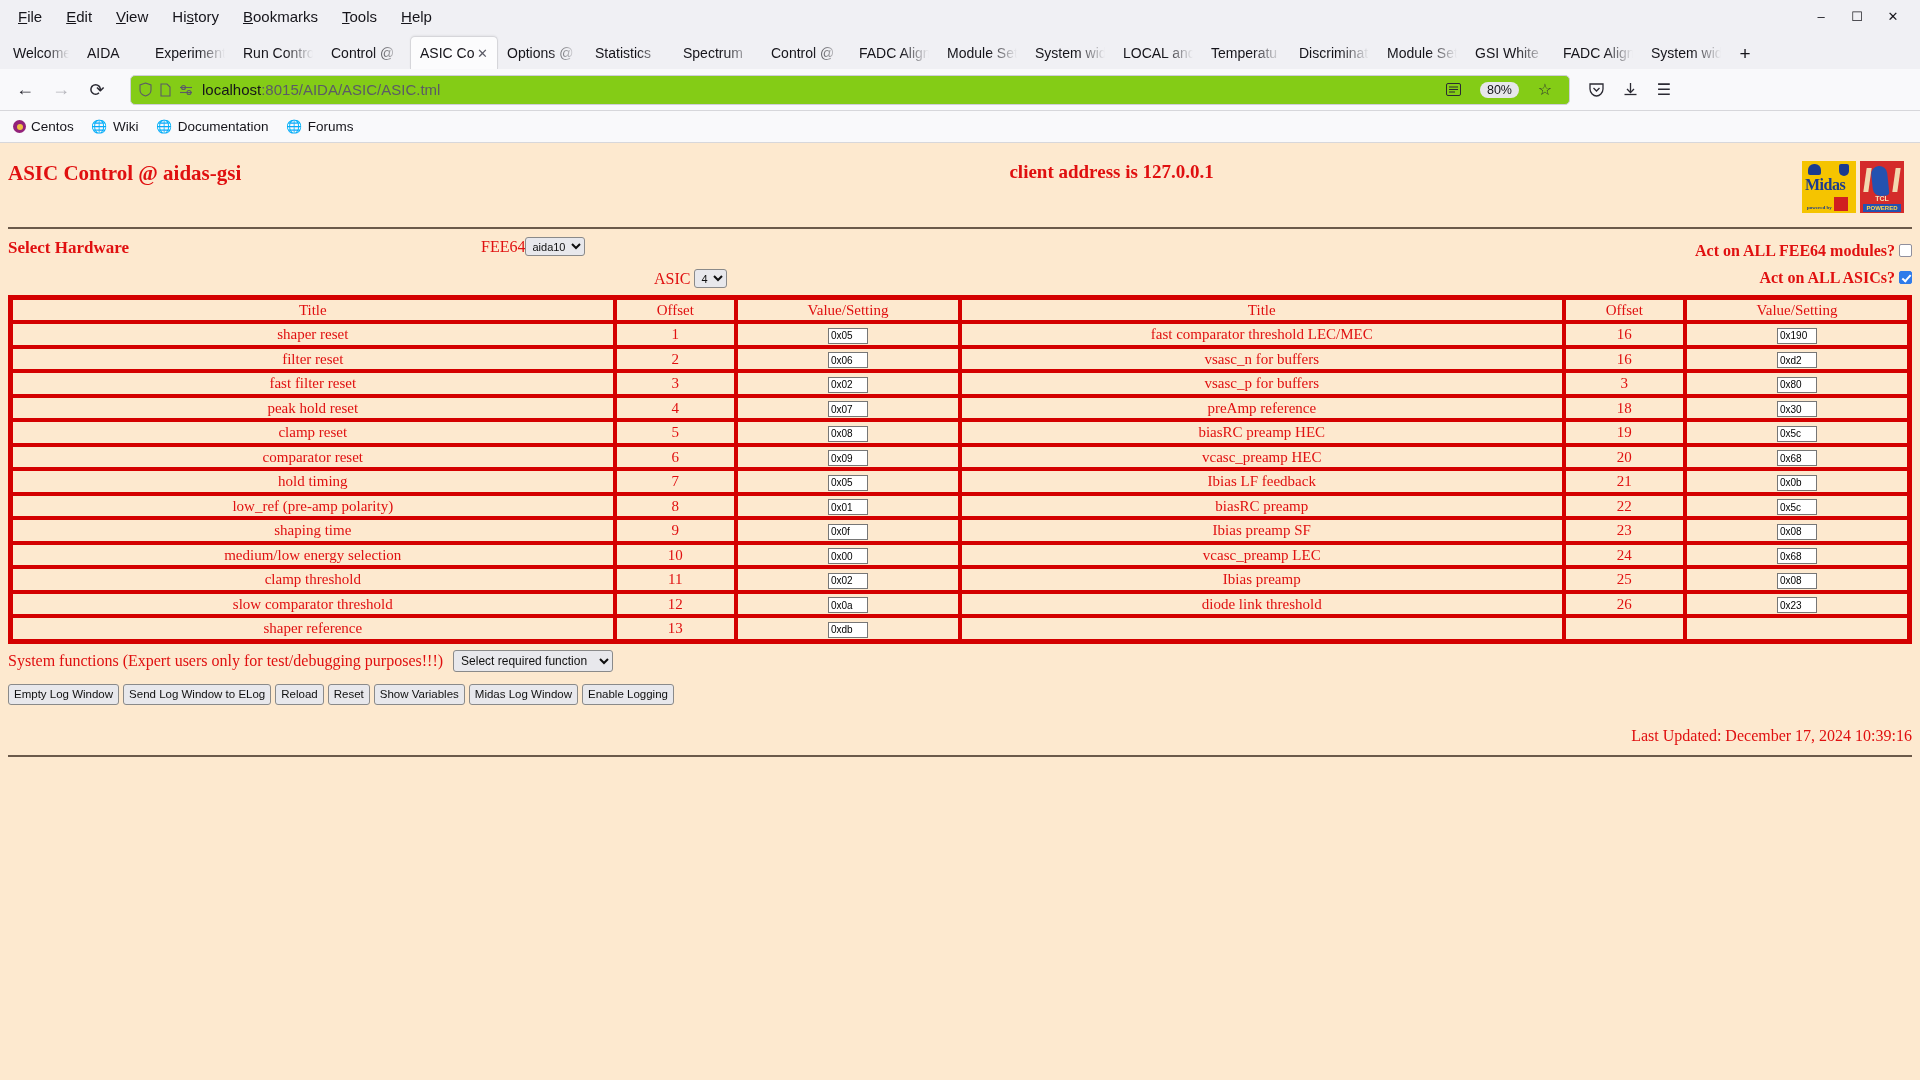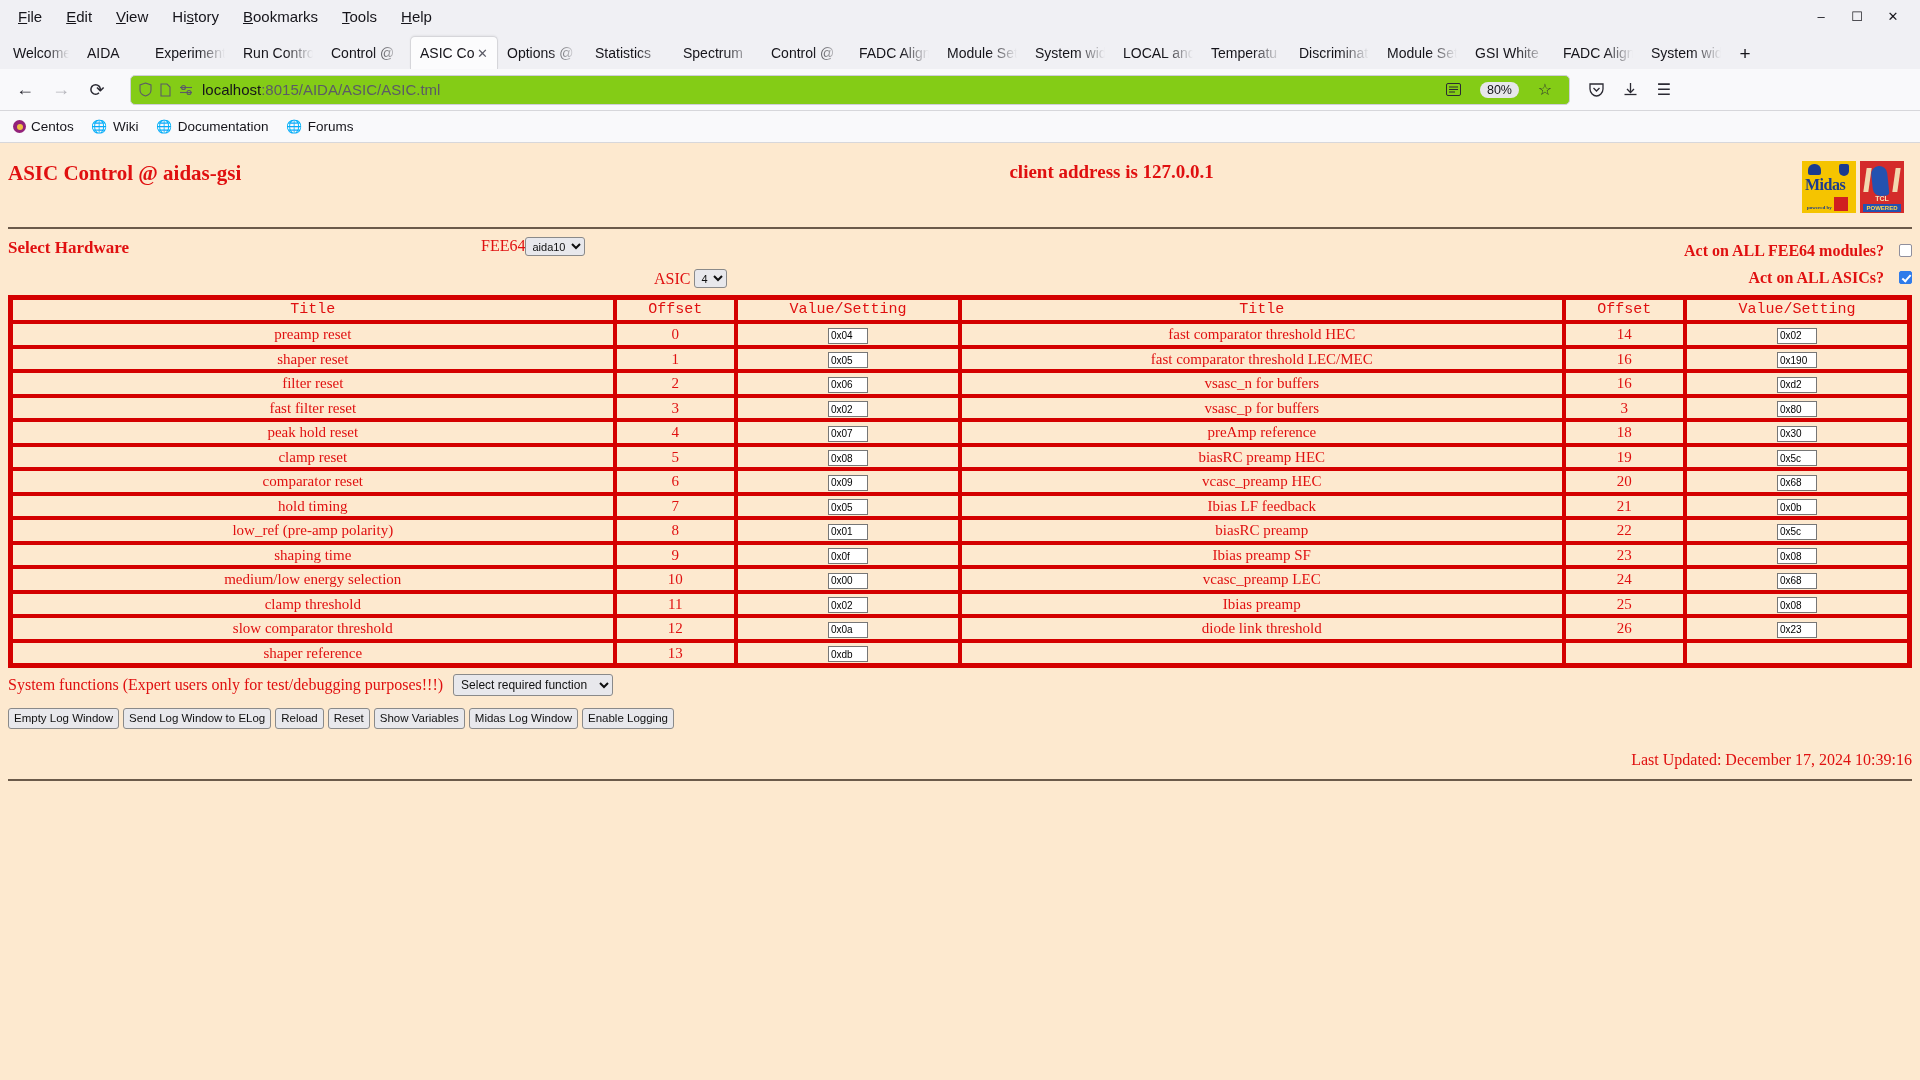--- a/index.html
+++ b/index.html
@@ -293,21 +293,21 @@
     padding: 0 8px;
     height: 58px;
   }
   .select-hw-label {
     position: absolute; left: 8px; top: 1px;
     font-size: 17px; font-weight: bold; color: #e01010;
     font-family: "Liberation Serif", serif;
   }
   .fee64-wrap {
     position: absolute; left: 481px; top: 0px;
-    display: flex; align-items: flex-start; gap: 0px;
+    display: flex; align-items: center; gap: 0px;
   }
   .asic-wrap {
     position: absolute; left: 654px; top: 32px;
     display: flex; align-items: center; gap: 4px;
   }
   .lbl-red {
     font-size: 16px; color: #e01010; font-family: "Liberation Serif", serif;
   }
   select.minisel {
     font-family: "Liberation Sans", sans-serif;
@@ -320,21 +320,21 @@
     color: #101010;
   }
   .chk-right {
     position: absolute; right: 8px; top: 0px;
     text-align: right;
   }
   .chk-line {
     font-size: 16px; color: #e01010;
     font-family: "Liberation Serif", serif;
     font-weight: bold;
-    display: flex; align-items: center; justify-content: flex-end; gap: 15px;
+    display: flex; align-items: center; justify-content: flex-end; gap: 4px;
     height: 27px;
   }
   .cbx {
     width: 13px; height: 13px;
     border: 1px solid #8f8f9d;
     background: #fff;
     border-radius: 2px;
     display: inline-block;
     position: relative;
   }
@@ -363,21 +363,21 @@
     border: 2px solid #d40000;
     padding: 1px 2px;
     text-align: center;
     font-family: "Liberation Serif", serif;
     font-size: 15px;
     color: #e01010;
     height: 20px;
     line-height: 18px;
     font-weight: normal;
   }
-  table.regtbl th { font-size: 15px; font-family: Liberation Mono, monospace; }
+  table.regtbl th { font-size: 15px; }
   .c-title { width: 31.8%; }
   .c-off   { width: 6.4%; }
   .c-val   { width: 11.8%; }
   td.valcell { padding: 0; }
   input.hexin {
     width: 40px;
     height: 16px;
     font-family: "Liberation Sans", sans-serif;
     font-size: 10px;
     padding: 0 2px;
@@ -662,28 +662,20 @@
           <th class="c-title">Title</th>
           <th class="c-off">Offset</th>
           <th class="c-val">Value/Setting</th>
           <th class="c-title">Title</th>
           <th class="c-off">Offset</th>
           <th class="c-val">Value/Setting</th>
         </tr>
       </thead>
       <tbody>
         <tr>
-            <td>preamp reset</td>
-            <td>0</td>
-            <td class="valcell"><input class="hexin" value="0x04" style=""></td>
-            <td>fast comparator threshold HEC</td>
-            <td>14</td>
-            <td class="valcell"><input class="hexin" value="0x02" style=""></td>
-          </tr>
-        <tr>
             <td>shaper reset</td>
             <td>1</td>
             <td class="valcell"><input class="hexin" value="0x05" style=""></td>
             <td>fast comparator threshold LEC/MEC</td>
             <td>16</td>
             <td class="valcell"><input class="hexin" value="0x190" style=""></td>
           </tr>
         <tr>
             <td>filter reset</td>
             <td>2</td>

